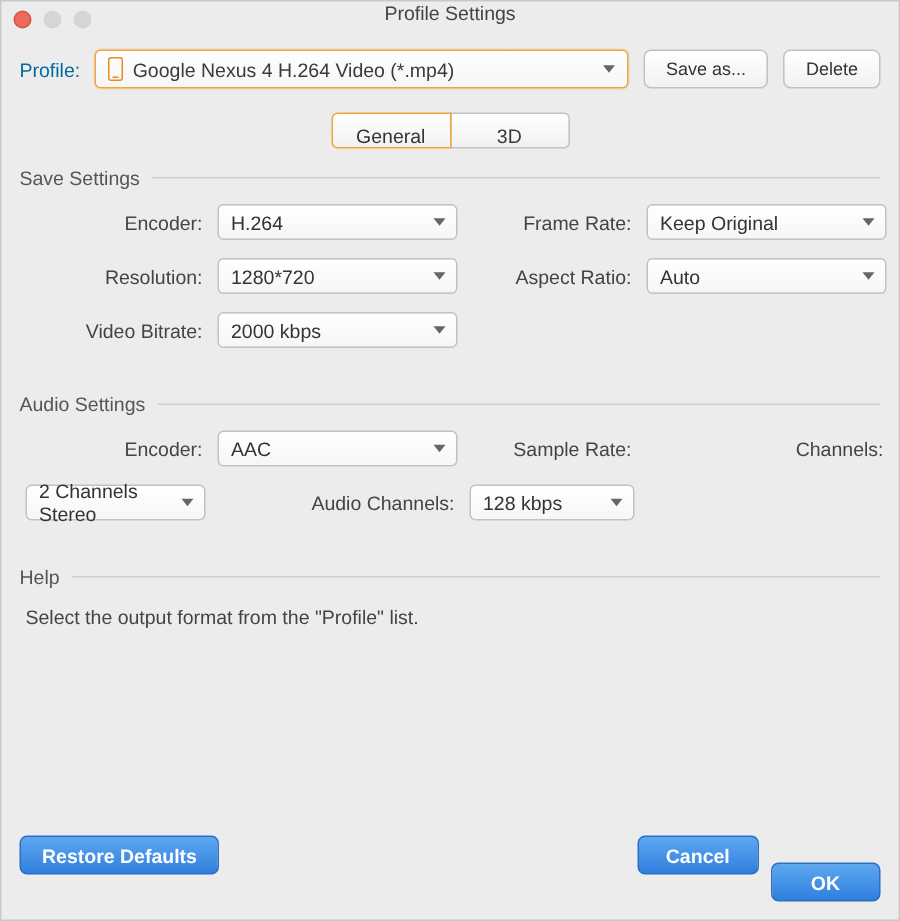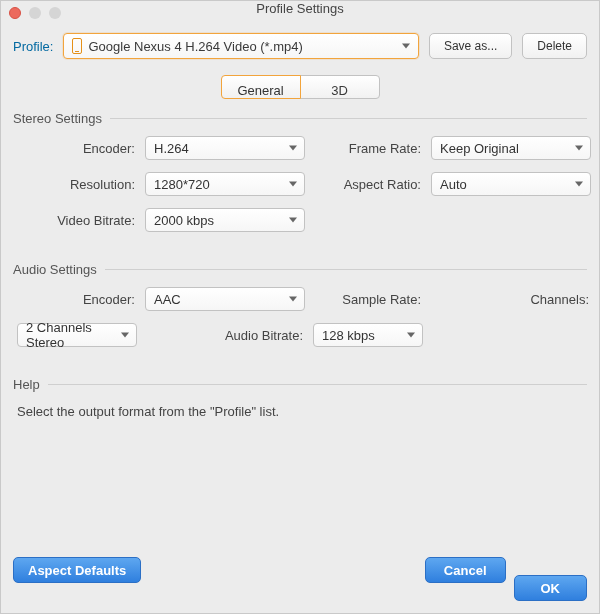--- a/index.html
+++ b/index.html
@@ -210,21 +210,21 @@
     <div class="tab active">
         <span>General</span>
       </div>
     <div class="tab">
         <span>3D</span>
       </div>
   </div>
 
   <div class="group">
     <div class="group-header">
-      <span class="group-title">Stereo Settings</span>
+      <span class="group-title">Save Settings</span>
       <span class="group-line"></span>
     </div>
     <div class="grid2">
       <span class="field-label">Encoder:</span>
       <div class="select">
           <span>H.264</span>
           <span class="chev"></span>
         </div>
       <span class="field-label">Frame Rate:</span>
       <div class="select">
@@ -264,39 +264,39 @@
           <span>AAC</span>
           <span class="chev"></span>
         </div>
       <span class="field-label">Sample Rate:</span>
 
       <span class="field-label">Channels:</span>
       <div class="select">
           <span>2 Channels Stereo</span>
           <span class="chev"></span>
         </div>
-      <span class="field-label">Audio Bitrate:</span>
+      <span class="field-label">Audio Channels:</span>
       <div class="select">
           <span>128 kbps</span>
           <span class="chev"></span>
         </div>
     </div>
   </div>
 
   <div class="group" style="margin-top:30px;">
     <div class="group-header">
       <span class="group-title">Help</span>
       <span class="group-line"></span>
     </div>
     <div class="help-text">Select the output format from the "Profile" list.</div>
   </div>
 
   <div class="footer">
     <div class="btn-primary wide">
-        <span>Aspect Defaults</span>
+        <span>Restore Defaults</span>
       </div>
     <div class="spacer"></div>
     <div class="btn-primary">
         <span>Cancel</span>
       </div>
     <div class="btn-primary" style="padding:5px 26px;margin-top:36px;">
         <span>OK</span>
       </div>
   </div>
 

